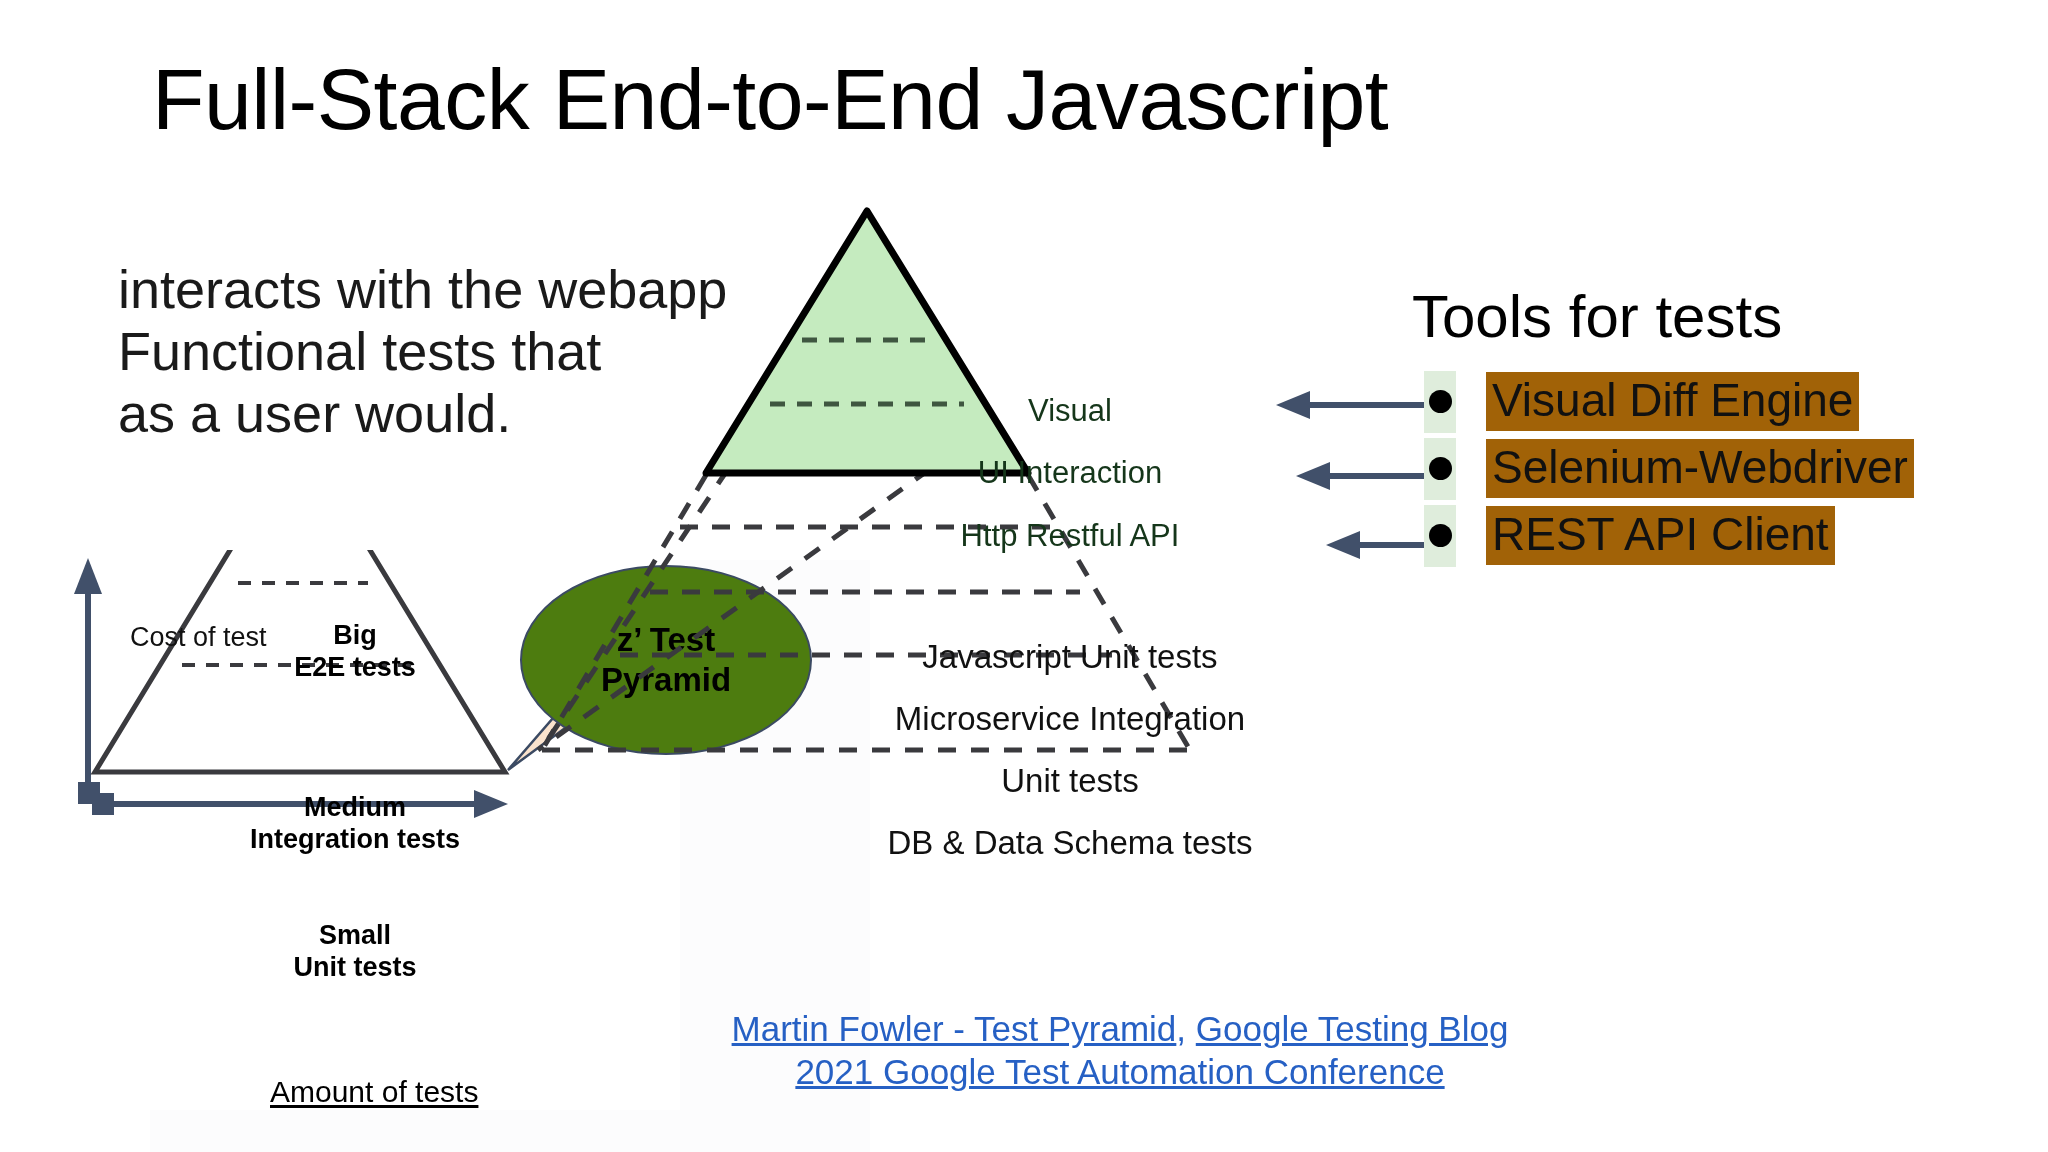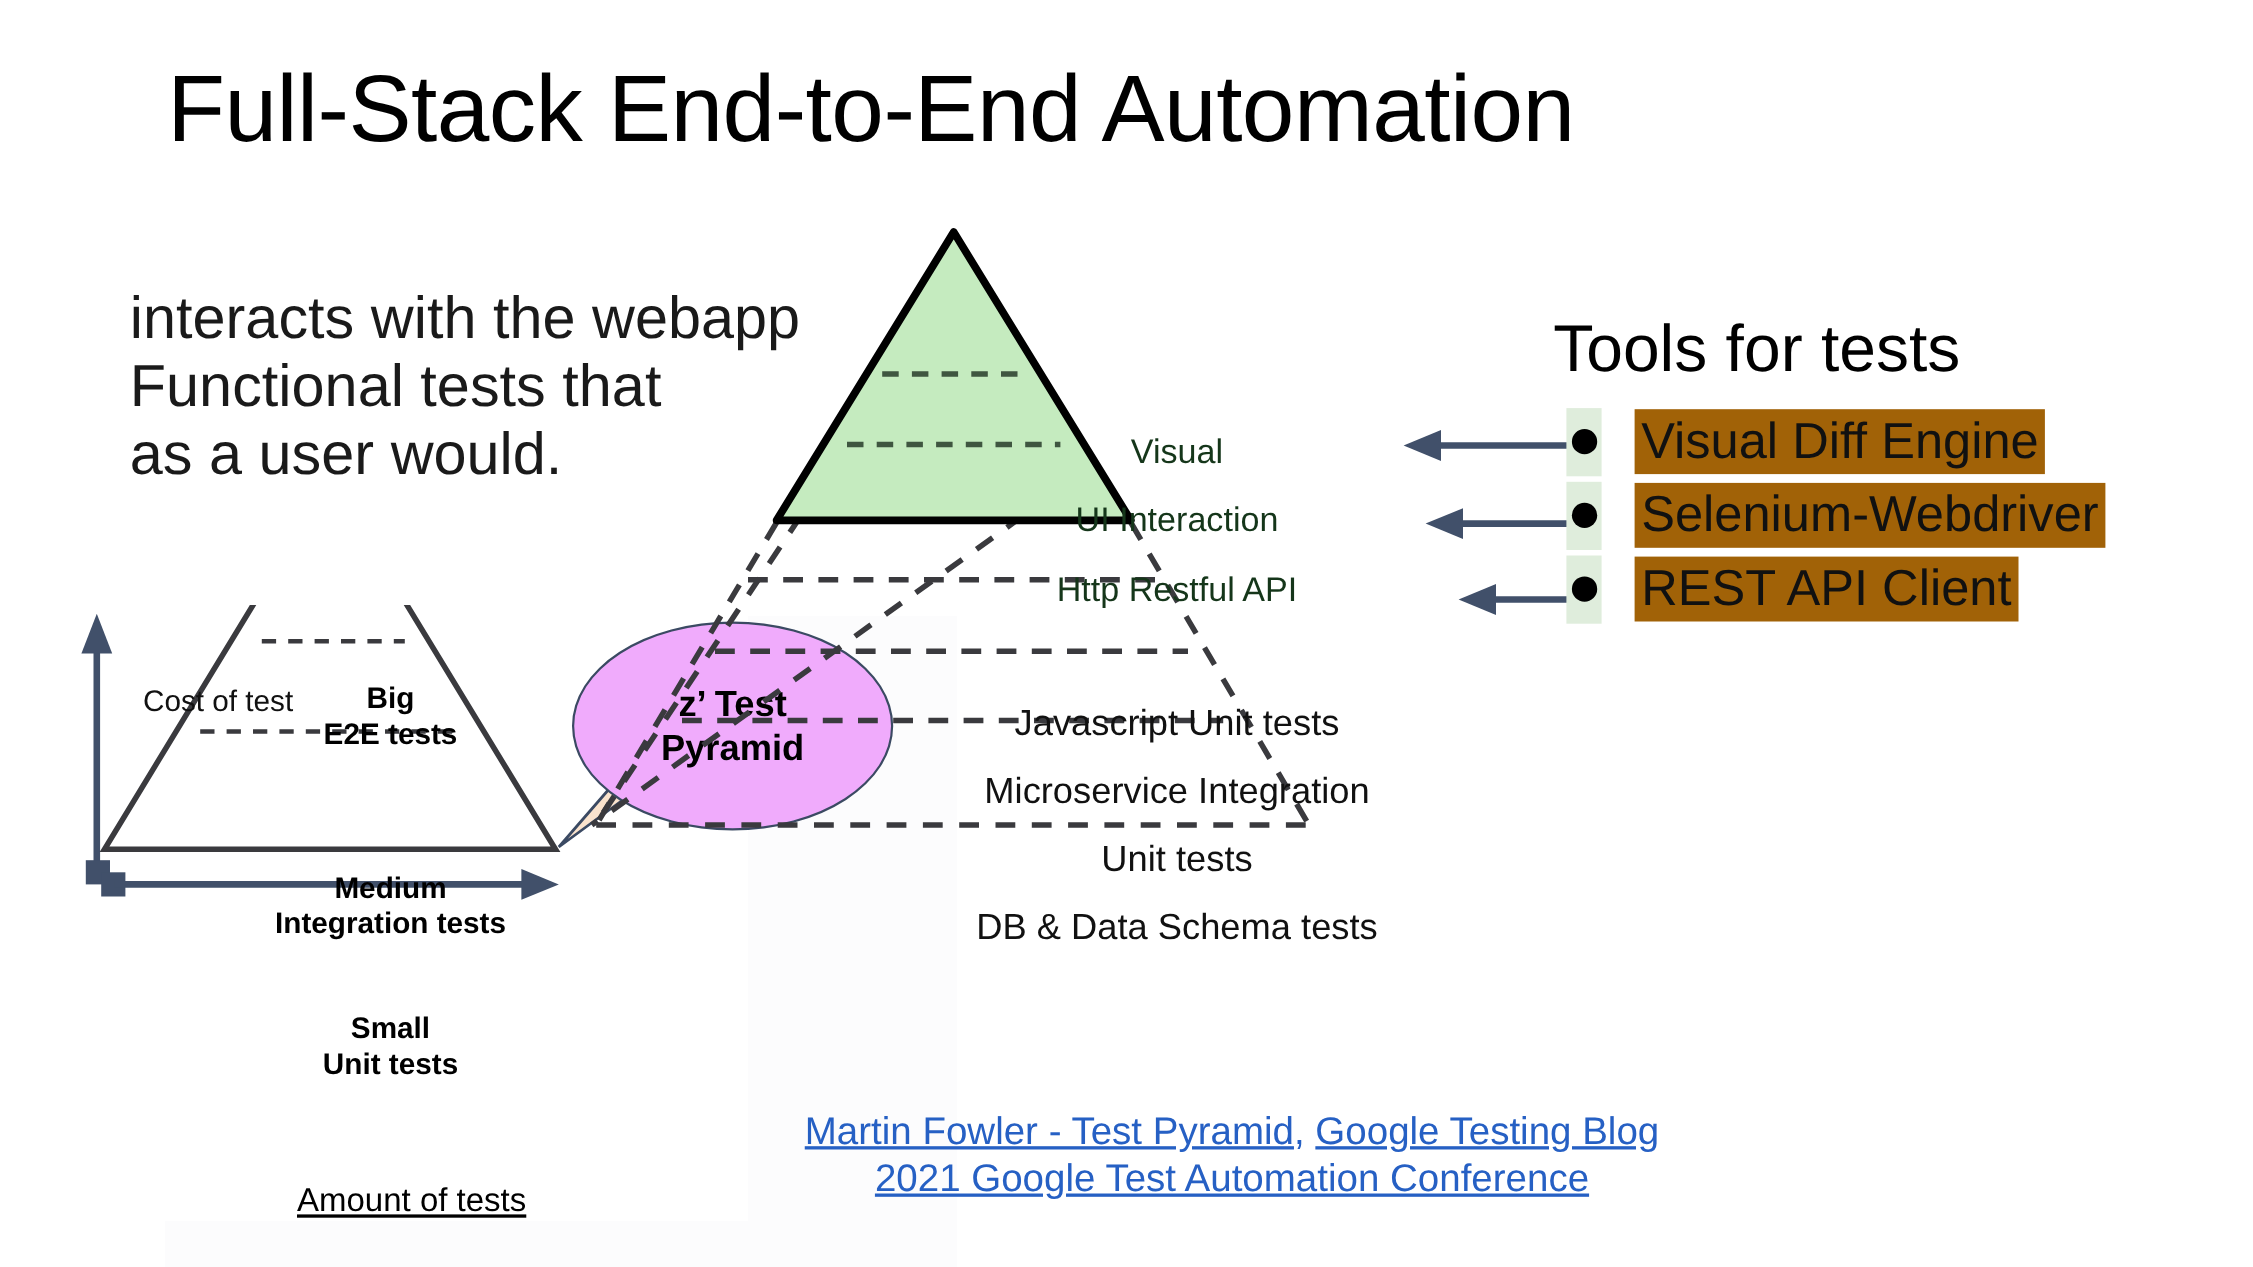--- a/index.html
+++ b/index.html
@@ -96,21 +96,21 @@
   .lp-small    { left: 215px; top: 920px; width: 280px; }
 
   
   .bubble {
     position: absolute;
     left: 520px;
     top: 565px;
     width: 292px;
     height: 190px;
     border-radius: 50%;
-    background: #f0abfc;
+    background: #4d7c0f;
     border: 2.5px solid #3b4a63;
     box-sizing: border-box;
     display: flex;
     align-items: center;
     justify-content: center;
   }
   .bubble-text {
     font-size: 33px;
     font-weight: 700;
     line-height: 1.2;
@@ -223,21 +223,21 @@
     width: 180px;
     height: 200px;
   }
   .tool-arrows svg { display: block; overflow: visible; }
 </style>
 </head>
 <body>
 
 <div class="bg-wash"></div>
 
-<div class="slide-title">Full-Stack End-to-End Automation</div>
+<div class="slide-title">Full-Stack End-to-End Javascript</div>
 
 <div class="lead-text">
   <span>interacts with the webapp</span>
   <span>Functional tests that</span>
   <span>as a user would.</span>
 </div>
 
 <div class="left-chart">
   <svg width="620" height="560" viewBox="0 0 620 560">
 

